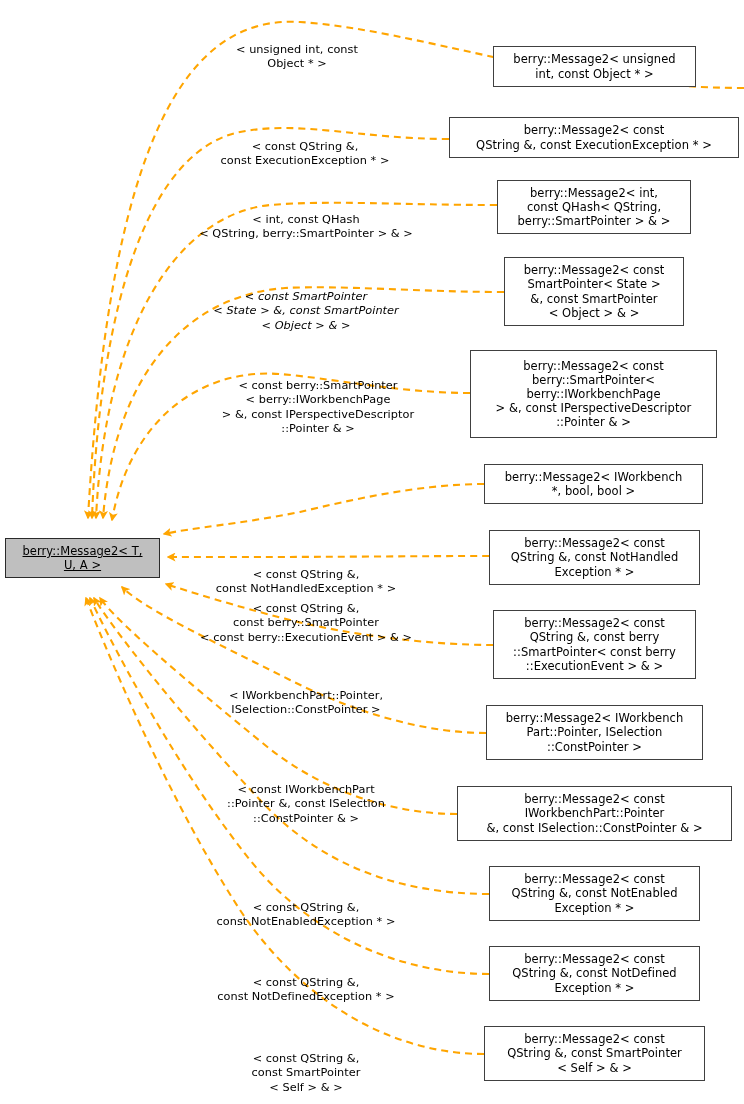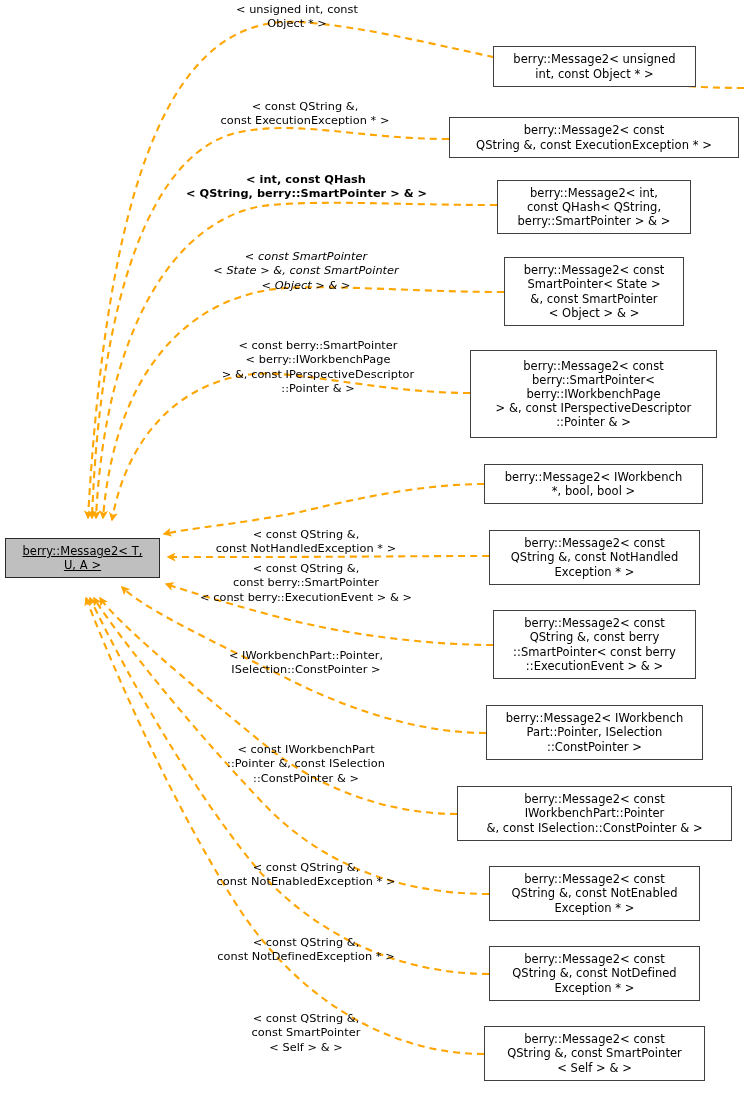--- a/index.html
+++ b/index.html
@@ -51,20 +51,21 @@
     padding: 0 2px;
   }
   .edge-label {
     position: absolute;
     font-size: 11.3px;
     line-height: 14.4px;
     color: #000000;
     text-align: center;
     white-space: pre;
     letter-spacing: 0.05px;
+    margin-top: 40px;
   }
 </style>
 </head>
 <body>
 
 <div id="diagram-root">
 
   <svg id="edge-layer" viewBox="0 0 744 1104" width="744" height="1104" xmlns="http://www.w3.org/2000/svg">
     <defs>
       <marker id="ah" markerWidth="9" markerHeight="9" refX="7.5" refY="4.5" orient="auto" markerUnits="userSpaceOnUse">
@@ -176,21 +177,21 @@
 QString &amp;, const SmartPointer
 &lt; Self &gt; &amp; &gt;</span>
   </div>
 
   <div class="edge-label" style="left:197px; top:3px; width:200px;">&lt; unsigned int, const
 Object * &gt;</div>
 
   <div class="edge-label" style="left:195px; top:100px; width:220px;">&lt; const QString &amp;,
 const ExecutionException * &gt;</div>
 
-  <div class="edge-label" style="left:186px; top:173px; width:240px;font-weight:bold;">&lt; int, const QHash
+  <div class="edge-label" style="left:186px; top:173px; width:240px;">&lt; int, const QHash
 &lt; QString, berry::SmartPointer &gt; &amp; &gt;</div>
 
   <div class="edge-label" style="left:186px; top:250px; width:240px;font-style:italic;">&lt; const SmartPointer
 &lt; State &gt; &amp;, const SmartPointer
 &lt; Object &gt; &amp; &gt;</div>
 
   <div class="edge-label" style="left:188px; top:339px; width:260px;">&lt; const berry::SmartPointer
 &lt; berry::IWorkbenchPage
 &gt; &amp;, const IPerspectiveDescriptor
 ::Pointer &amp; &gt;</div>

